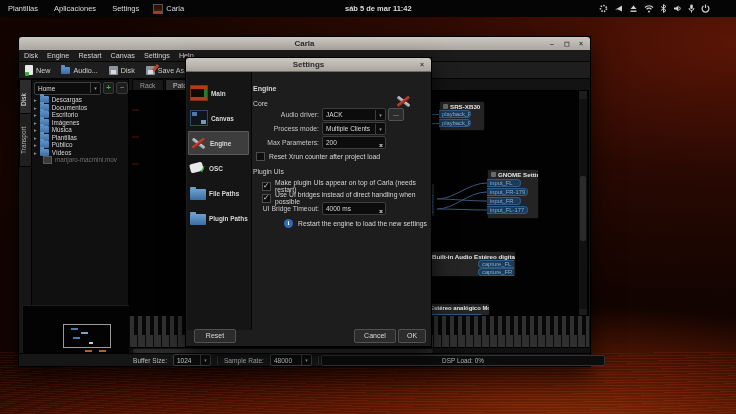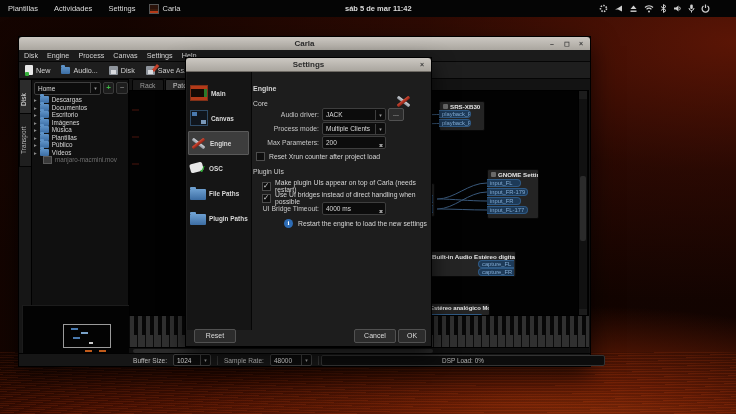--- a/index.html
+++ b/index.html
@@ -146,21 +146,21 @@
   svg{display:block;}
 </style>
 </head>
 <body>
 
 <div id="screen">
   <div id="wallpaper" class="abs"></div>
 
   <div id="topbar" class="abs">
     <span class="mi">Plantillas</span>
-    <span class="mi">Actividades</span>
+    <span class="mi">Aplicaciones</span>
     <span class="mi">Settings</span>
     <span class="appind">
       <span class="aicon"></span>
       <span>Carla</span>
     </span>
     <span class="clock">sáb 5 de mar 11:42</span>
     <span class="tray">
       <svg width="9" height="9" viewBox="0 0 9 9">
           <circle cx="4.5" cy="4.5" r="3" fill="none" stroke="#cfcfcf" stroke-width="1.6" stroke-dasharray="1.5 1.2"></circle>
         </svg>
@@ -198,21 +198,21 @@
     <div class="titlebar">
       <span>Carla</span>
       <span class="wbtn" style="right:33px;">–</span>
       <span class="wbtn" style="right:18px;">◻</span>
       <span class="wbtn" style="right:4px;">×</span>
     </div>
 
     <div id="menubar" class="abs">
       <span>Disk</span>
       <span>Engine</span>
-      <span>Process</span>
+      <span>Restart</span>
       <span>Canvas</span>
       <span>Settings</span>
       <span>Help</span>
     </div>
 
     <div id="toolbar" class="abs">
       <span class="titem">
         <span class="ic-page"></span>
         <span>New</span>
         </span>

